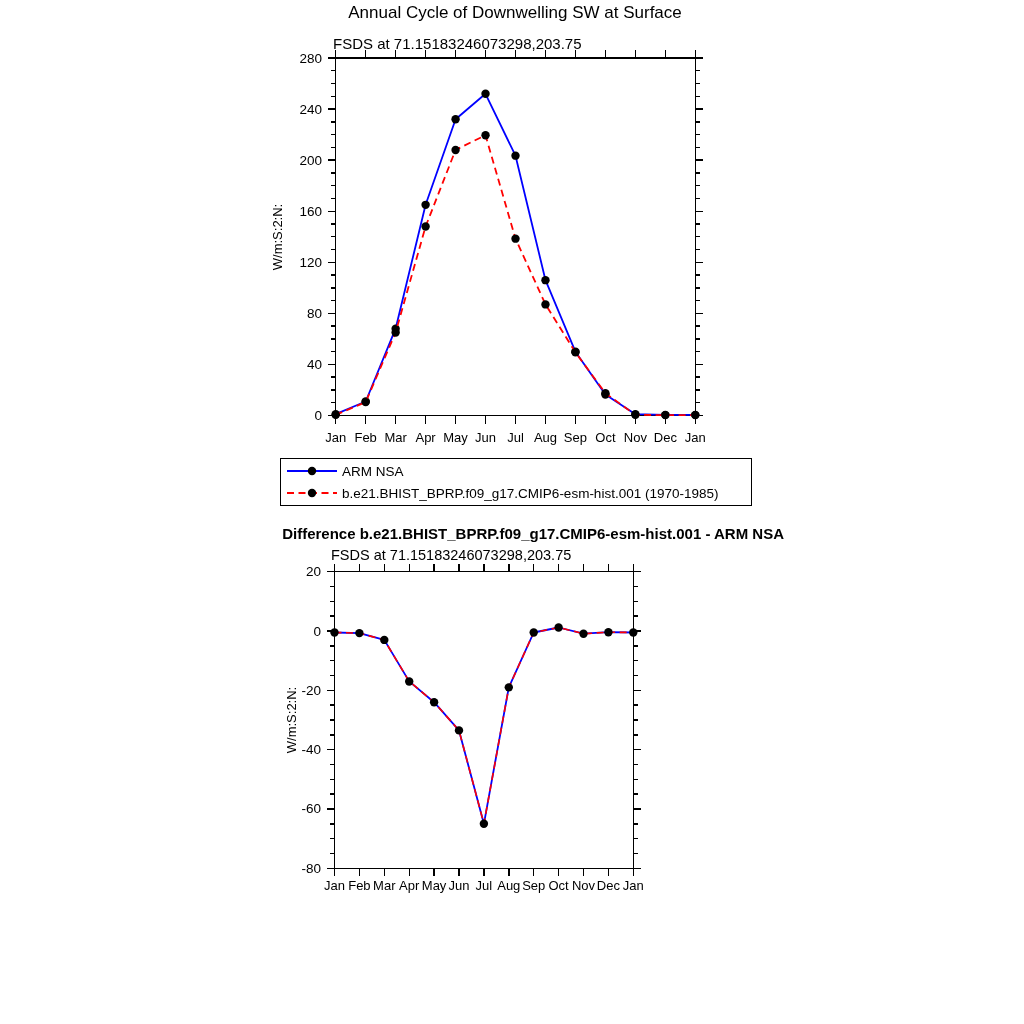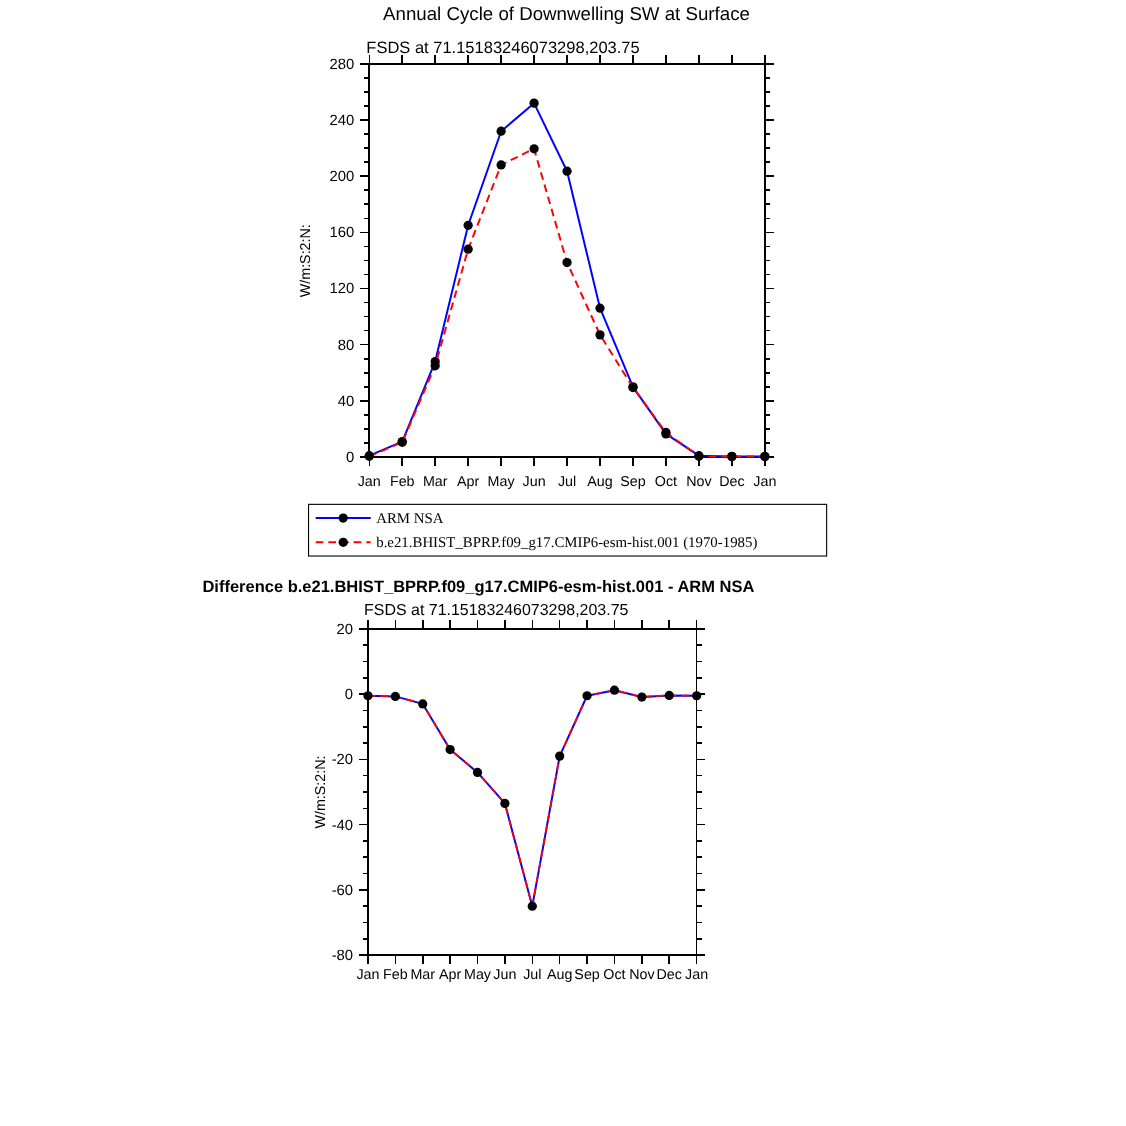--- a/index.html
+++ b/index.html
@@ -3,34 +3,34 @@
 <meta charset="utf-8">
 <style>
   html,body{margin:0;padding:0;background:#fff;}
   .canvas{
     position:relative;width:1024px;height:1024px;background:#ffffff;
     font-family:"Liberation Sans","DejaVu Sans",sans-serif;color:#000;overflow:hidden;
   }
   .abs{position:absolute;white-space:nowrap;}
   .t1{top:3px;left:215px;width:600px;text-align:center;font-size:17px;font-weight:normal;}
   .s1{top:35px;left:333px;font-size:15px;}
-  .t2{top:525px;left:184px;width:600px;text-align:left;font-size:15px;font-weight:bold;}
+  .t2{top:525px;left:184px;width:600px;text-align:right;font-size:15px;font-weight:bold;}
   .s2{top:547px;left:331px;font-size:14.5px;}
   .ylab{font-size:13px;transform:translate(-50%,-50%) rotate(-90deg);}
   .ylab1{left:277px;top:237px;}
   .ylab2{left:291px;top:720px;}
   #plot-svg{position:absolute;left:0;top:0;}
   .legend-box{
     position:absolute;left:280px;top:458px;width:472px;height:48px;
     border:1px solid #000;box-sizing:border-box;
     display:flex;flex-direction:column;justify-content:space-evenly;
     padding-left:5px;
   }
   .lg-row{display:flex;align-items:center;height:20px;}
-  .lg-row span{font-size:13.5px;margin-left:4px;font-family:Liberation Serif, serif;}
+  .lg-row span{font-size:13.5px;margin-left:4px;}
   .lg-swatch{flex:0 0 auto;}
 </style>
 </head>
 <body>
 
 <div class="canvas">
 
   <svg id="plot-svg" width="1024" height="1024">
       <rect x="335.7" y="58" width="359.59999999999997" height="357.5" fill="none" stroke="#000" stroke-width="1.5" shape-rendering="crispEdges"></rect>
       <line x1="335.7" y1="415.5" x2="335.7" y2="423.5" stroke="#000" stroke-width="1.4" shape-rendering="crispEdges"></line>

